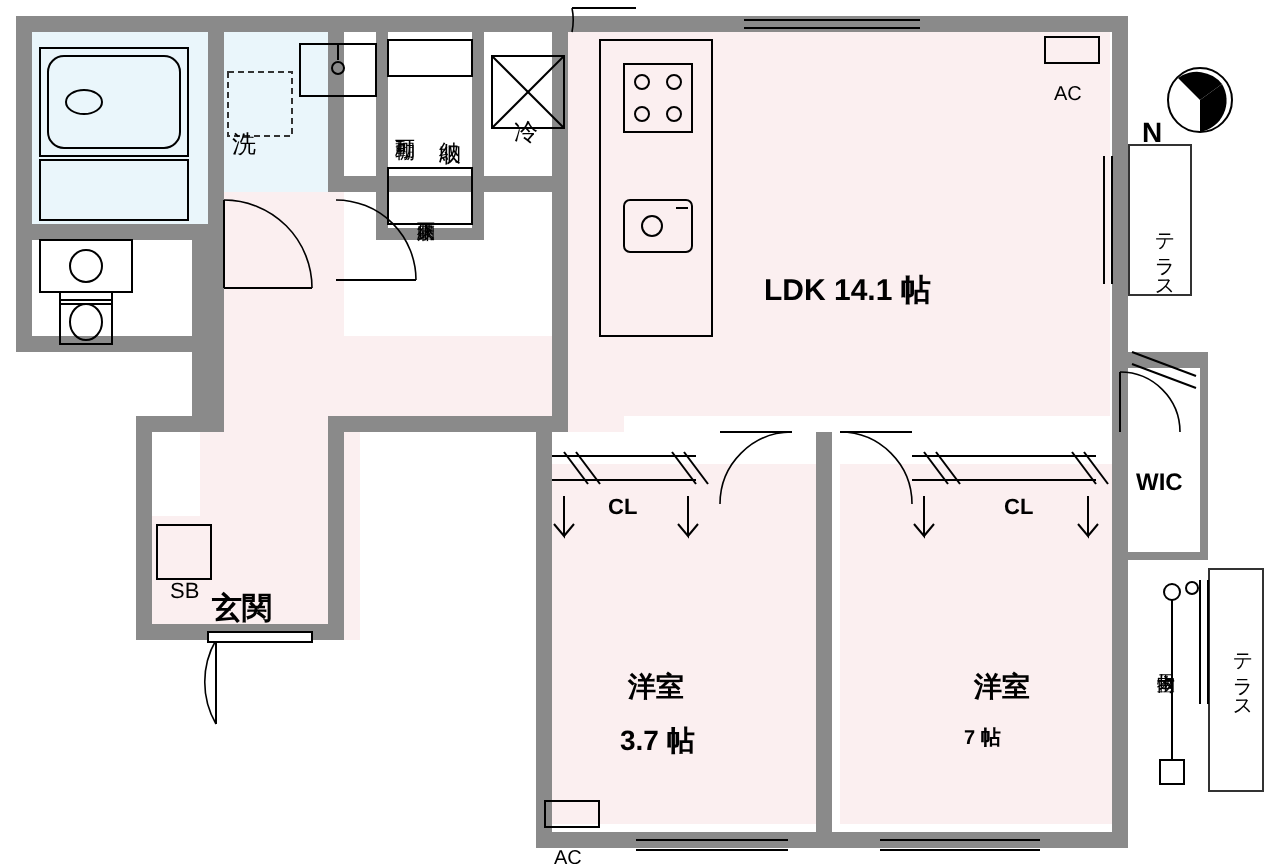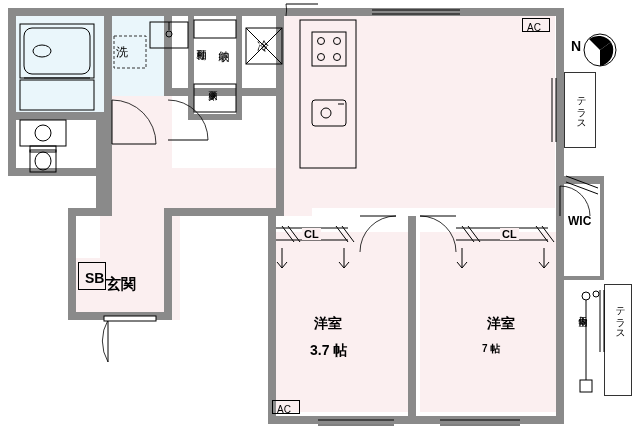--- a/index.html
+++ b/index.html
@@ -2,21 +2,21 @@
 <html><head>
 <meta charset="utf-8">
 <style>
   html,body{margin:0;padding:0;background:#ffffff;}
   body{width:640px;height:432px;font-family:"Liberation Sans","DejaVu Sans",sans-serif;}
   #plan{position:relative;width:640px;height:432px;overflow:hidden;background:#ffffff;}
   .wall{position:absolute;background:#8a8a8a;}
   .room{position:absolute;background:#fbeff0;}
   .white{position:absolute;background:#ffffff;}
   .thin{position:absolute;border:1px solid #000;box-sizing:border-box;}
-  .lbl{position:absolute;color:#000;white-space:nowrap;}
+  .lbl{position:absolute;color:#000;white-space:nowrap;margin-top:20px;}
   .vert{writing-mode:vertical-rl;text-orientation:upright;}
   .ctr{text-align:center;}
   svg{position:absolute;left:0;top:0;overflow:visible;}
   .arcw{fill:none;stroke:#000;stroke-width:0.8;}
   .fixt{fill:none;stroke:#000;stroke-width:1;}
 </style>
 </head>
 <body>
 
 <div id="plan">
@@ -176,37 +176,38 @@
 
     <circle cx="586" cy="296" r="4" class="fixt"></circle>
     <line x1="586" y1="300" x2="586" y2="380" class="fixt"></line>
     <rect x="580" y="380" width="12" height="12" class="fixt"></rect>
 
     <circle cx="600" cy="50" r="16" fill="#fff" stroke="#000" stroke-width="1"></circle>
     <path d="M600,50 L589,39 A16,16 0 0,1 611,42 Z" fill="#000"></path>
     <path d="M600,50 L611,42 A16,16 0 0,1 600,66 Z" fill="#000"></path>
   </svg>
 
+  <div class="lbl ctr" style="left:382px;top:116px;font-size:15px;font-weight:bold;">LDK 14.1 帖</div>
 
   <div class="lbl ctr" style="left:314px;top:315px;font-size:14px;font-weight:bold;">洋室</div>
   <div class="lbl ctr" style="left:310px;top:342px;font-size:14px;font-weight:bold;">3.7 帖</div>
 
   <div class="lbl ctr" style="left:487px;top:315px;font-size:14px;font-weight:bold;">洋室</div>
   <div class="lbl ctr" style="left:482px;top:342px;font-size:10px;font-weight:bold;">7 帖</div>
 
   <div class="lbl" style="left:106px;top:275px;font-size:15px;font-weight:bold;">玄関</div>
 
   <div class="lbl" style="left:116px;top:44px;font-size:12px;">洗</div>
   <div class="lbl" style="left:257px;top:38px;font-size:12px;">冷</div>
 
   <div class="lbl vert" style="left:196px;top:42px;font-size:10px;line-height:10px;">可動棚</div>
   <div class="lbl vert" style="left:216px;top:42px;font-size:11px;">収納</div>
   <div class="lbl vert" style="left:208px;top:84px;font-size:9px;line-height:9px;">床下収納</div>
 
-  <div class="lbl" style="left:85px;top:270px;font-size:14px;font-weight:bold;">SB</div>
+  <div class="lbl" style="left:85px;top:270px;font-size:11px;font-weight:normal;">SB</div>
   <div class="thin" style="left:78px;top:262px;width:28px;height:28px;"></div>
 
   <div class="lbl" style="left:302px;top:228px;font-size:11px;font-weight:bold;background:#fbeff0;padding:0 2px;">CL</div>
   <div class="lbl" style="left:500px;top:228px;font-size:11px;font-weight:bold;background:#fbeff0;padding:0 2px;">CL</div>
 
   <div class="lbl" style="left:568px;top:214px;font-size:12px;font-weight:bold;">WIC</div>
 
   <div class="lbl vert" style="left:574px;top:90px;font-size:10px;">テラス</div>
   <div class="lbl vert" style="left:613px;top:300px;font-size:10px;">テラス</div>
 

